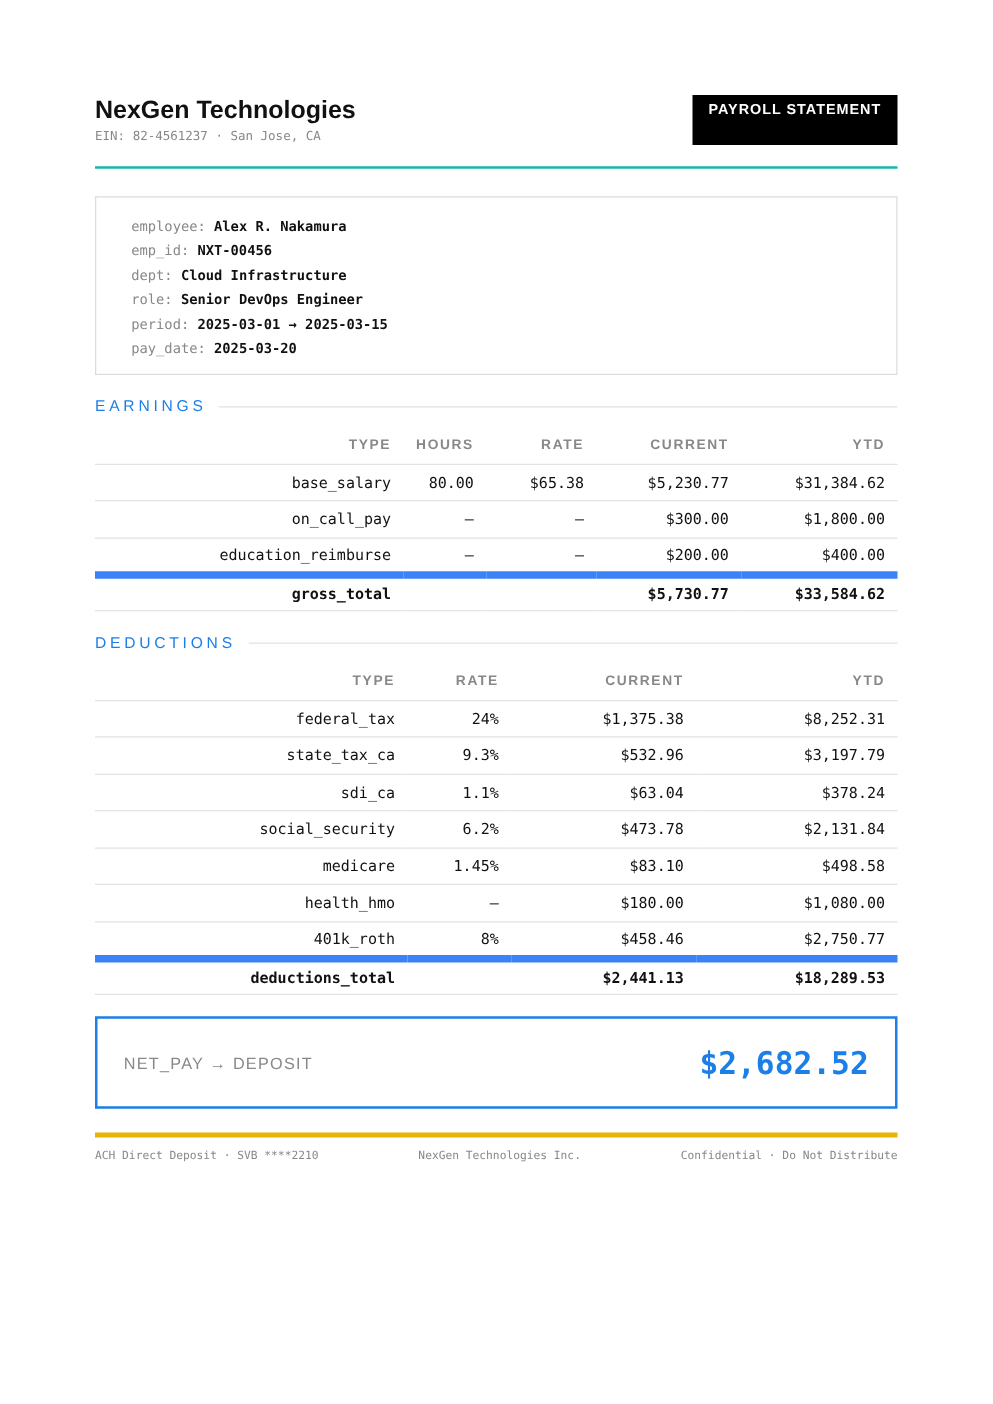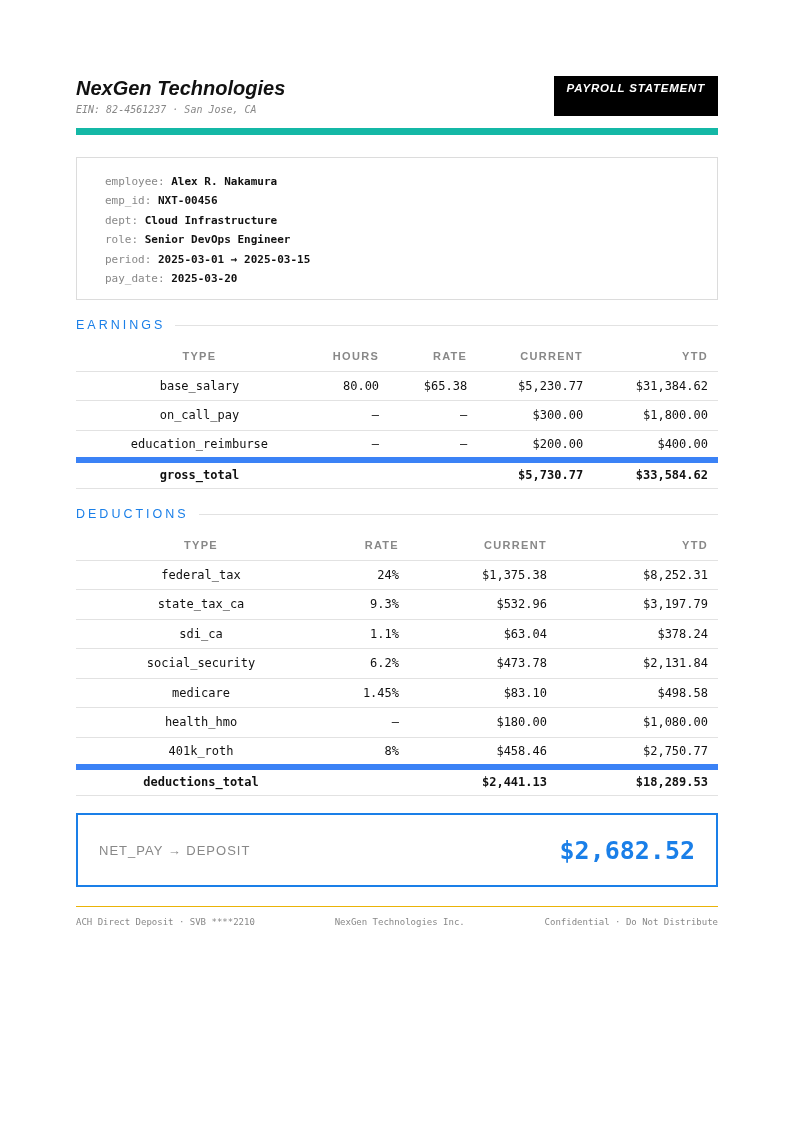--- a/index.html
+++ b/index.html
@@ -1,44 +1,44 @@
 <!DOCTYPE html>
 <html><head>
 <meta charset="utf-8">
 <style>
   * { box-sizing: border-box; margin: 0; padding: 0; }
   html, body { width: 794px; height: 1123px; background: #ffffff; }
   body { font-family: "DejaVu Sans Mono", monospace; color: #111111; position: relative; }
   .page { position: absolute; left: 76px; top: 76px; width: 642px; }
 
-  .header { display: flex; justify-content: space-between; align-items: flex-start; height: 59px; border-bottom: 7px solid #14b8a6; font-style: italic; }
+  .header { display: flex; justify-content: space-between; align-items: flex-start; height: 59px; border-bottom: 2px solid #14b8a6; }
   .company-name { font-family: "Liberation Sans", sans-serif; font-weight: 700; font-size: 20px; color: #111; line-height: 24px; margin-top: 0px; }
   .company-meta { font-size: 10px; color: #888; margin-top: 4px; }
   .badge { background: #000; color: #fff; font-family: "Liberation Sans", sans-serif; font-weight: 700; font-size: 11.5px; letter-spacing: 0.8px; padding: 0 13px; height: 40px; line-height: 25px; }
 
   .info-box { margin-top: 22px; border: 1px solid #dcdcdc; padding: 14px 16px 13px 28px; height: 143px; }
   .info-line { font-size: 11px; line-height: 19.4px; }
   .info-key { color: #888; }
   .info-val { color: #111; font-weight: 700; }
 
   .section-title { display: flex; align-items: center; margin-top: 17px; height: 16px; }
   .section-title .label { font-family: "Liberation Sans", sans-serif; font-size: 12.5px; letter-spacing: 3px; color: #1a7fe8; }
   .section-title .rule { flex: 1; height: 1px; background: #e2e2e2; margin-left: 10px; }
 
   table { width: 642px; border-collapse: collapse; margin-top: 8px; }
   th { font-family: "Liberation Sans", sans-serif; font-weight: 700; font-size: 11px; letter-spacing: 1.3px; color: #888; height: 30px; text-align: right; padding: 0 10px; border-bottom: 1px solid #e2e2e2; }
-  th.left, td.left { text-align: center; }
+  th.left, td.left { text-align: right; }
   td { font-size: 12px; height: 29.5px; text-align: right; padding: 0 10px; border-bottom: 1px solid #e2e2e2; color: #111; }
   tr.total td { font-weight: 700; border-top: 6px solid #3b82f6; height: 29px; }
 
   .net-box { margin-top: 17px; height: 74px; border: 2px solid #1a7fe8; display: flex; justify-content: space-between; align-items: center; padding: 0 21px 0 21px; }
   .net-label { font-family: "Liberation Sans", sans-serif; font-size: 13px; letter-spacing: 1px; color: #888; }
   .net-value { font-weight: 700; font-size: 25px; color: #1a7fe8; }
 
-  .footer { margin-top: 19px; border-top: 1px solid #eab308; padding-top: 10px; display: flex; justify-content: space-between; font-size: 9px; color: #888; }
+  .footer { margin-top: 19px; border-top: 4px solid #eab308; padding-top: 10px; display: flex; justify-content: space-between; font-size: 9px; color: #888; }
 </style>
 </head>
 <body>
 
 <div class="page">
 
   <div class="header">
     <div>
       <div class="company-name">NexGen Technologies</div>
       <div class="company-meta">EIN: 82-4561237 · San Jose, CA</div>

